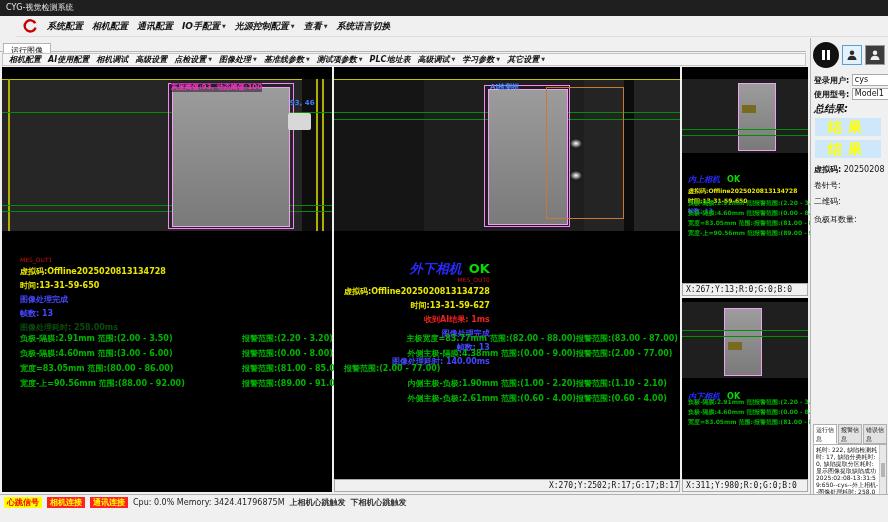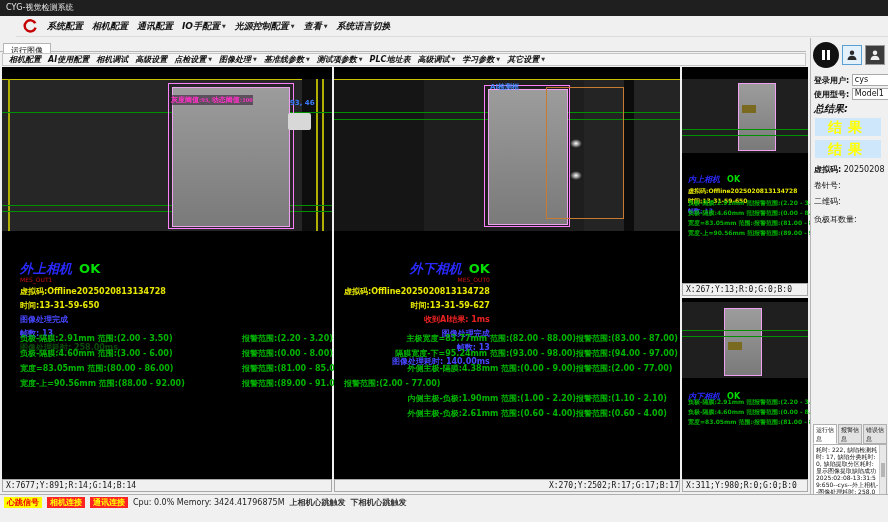--- a/index.html
+++ b/index.html
@@ -135,29 +135,25 @@
       <div class="hline" style="left:0;top:0;width:330px;height:1px;background:#c6c200;"></div>
       <div class="vline" style="left:6px;top:0;width:2px;height:152px;background:#b0ae00;"></div>
       <div class="vline" style="left:300px;top:0;width:30px;height:152px;background:#0e0e0e;"></div>
       <div class="vline" style="left:314px;top:0;width:2px;height:152px;background:#b0ae00;"></div>
       <div class="vline" style="left:320px;top:0;width:2px;height:152px;background:#b0ae00;"></div>
       <div class="hline" style="left:0;top:33px;width:330px;height:1px;background:#009000;"></div>
       <div class="hline" style="left:0;top:126px;width:330px;height:1px;background:#009000;"></div>
       <div class="hline" style="left:0;top:132px;width:330px;height:1px;background:#009000;"></div>
       <div class="cell" style="left:170px;top:8px;width:116px;height:138px;border:1px solid #f0a0f0;"></div>
       <div class="obox" style="left:166px;top:4px;width:126px;height:146px;border:1px solid #ff80ff;"></div>
-      <div class="olabel" style="left:169px;top:16px;color:#ff30c8;background:rgba(40,20,40,.55);font-family:Liberation Serif, serif;">灰度阈值:93, 动态阈值:100</div>
+      <div class="olabel" style="left:169px;top:3px;color:#ff30c8;background:rgba(40,20,40,.55);">灰度阈值:93, 动态阈值:100</div>
       <div class="obox" style="left:286px;top:34px;width:23px;height:17px;background:#d8d8d8;border-radius:2px;"></div>
       <div class="olabel" style="left:288px;top:20px;color:#3b7dff;">93, 46</div>
     </div>
     <div class="info" style="left:18px;top:191px;">
-      <div>
-        <span class="cam-title">外上相机</span>
-        <span class="cam-ok">OK</span>
-      </div>
       <div class="mes">MES_OUT1</div>
       <div class="iline c-y">虚拟码:Offline2025020813134728</div>
       <div class="iline c-y">时间:13-31-59-650</div>
       <div class="iline c-b">图像处理完成</div>
       <div class="iline c-b">帧数: 13</div>
       <div class="iline c-dim">图像处理耗时: 258.00ms</div>
     </div>
     <div class="rows" style="left:18px;top:266px;">
       <div class="mrow">
           <span class="mval">负极-隔膜:2.91mm 范围:(2.00 - 3.50)</span>
@@ -169,21 +165,20 @@
         </div>
       <div class="mrow">
           <span class="mval">宽度=83.05mm 范围:(80.00 - 86.00)</span>
           <span class="mwarn">报警范围:(81.00 - 85.00)</span>
         </div>
       <div class="mrow">
           <span class="mval">宽度-上=90.56mm 范围:(88.00 - 92.00)</span>
           <span class="mwarn">报警范围:(89.00 - 91.00)</span>
         </div>
     </div>
-    <div class="pxbar">X:7677;Y:891;R:14;G:14;B:14</div>
   </div>
 
   <div class="view" id="view-center">
     <div class="img" style="left:0;top:12px;width:346px;height:152px;background:#1e1e1e;">
       <div class="vline" style="left:0;top:0;width:90px;height:152px;background:#151515;"></div>
       <div class="vline" style="left:250px;top:0;width:96px;height:152px;background:#242424;"></div>
       <div class="vline" style="left:290px;top:0;width:10px;height:152px;background:#0c0c0c;"></div>
       <div class="hline" style="left:0;top:0;width:346px;height:1px;background:#c6c200;"></div>
       <div class="hline" style="left:0;top:33px;width:346px;height:1px;background:#009000;"></div>
       <div class="hline" style="left:0;top:40px;width:346px;height:1px;background:#009000;"></div>
@@ -206,24 +201,20 @@
       <div class="iline c-b">图像处理完成</div>
       <div class="iline c-b">帧数: 13</div>
       <div class="iline c-b">图像处理耗时: 140.00ms</div>
     </div>
     <div class="rows" style="left:10px;top:266px;">
       <div class="mrow">
           <span class="mval">主极宽度=83.77mm 范围:(82.00 - 88.00)</span>
           <span class="mwarn">报警范围:(83.00 - 87.00)</span>
         </div>
       <div class="mrow">
-          <span class="mval">隔膜宽度-下=95.24mm 范围:(93.00 - 98.00)</span>
-          <span class="mwarn">报警范围:(94.00 - 97.00)</span>
-        </div>
-      <div class="mrow">
           <span class="mval">外侧主极-隔膜:4.38mm 范围:(0.00 - 9.00)</span>
           <span class="mwarn">报警范围:(2.00 - 77.00)</span>
         </div>
       <div class="mrow">
           <span class="mwarn">报警范围:(2.00 - 77.00)</span>
         </div>
       <div class="mrow">
           <span class="mval">内侧主极-负极:1.90mm 范围:(1.00 - 2.20)</span>
           <span class="mwarn">报警范围:(1.10 - 2.10)</span>
         </div>

